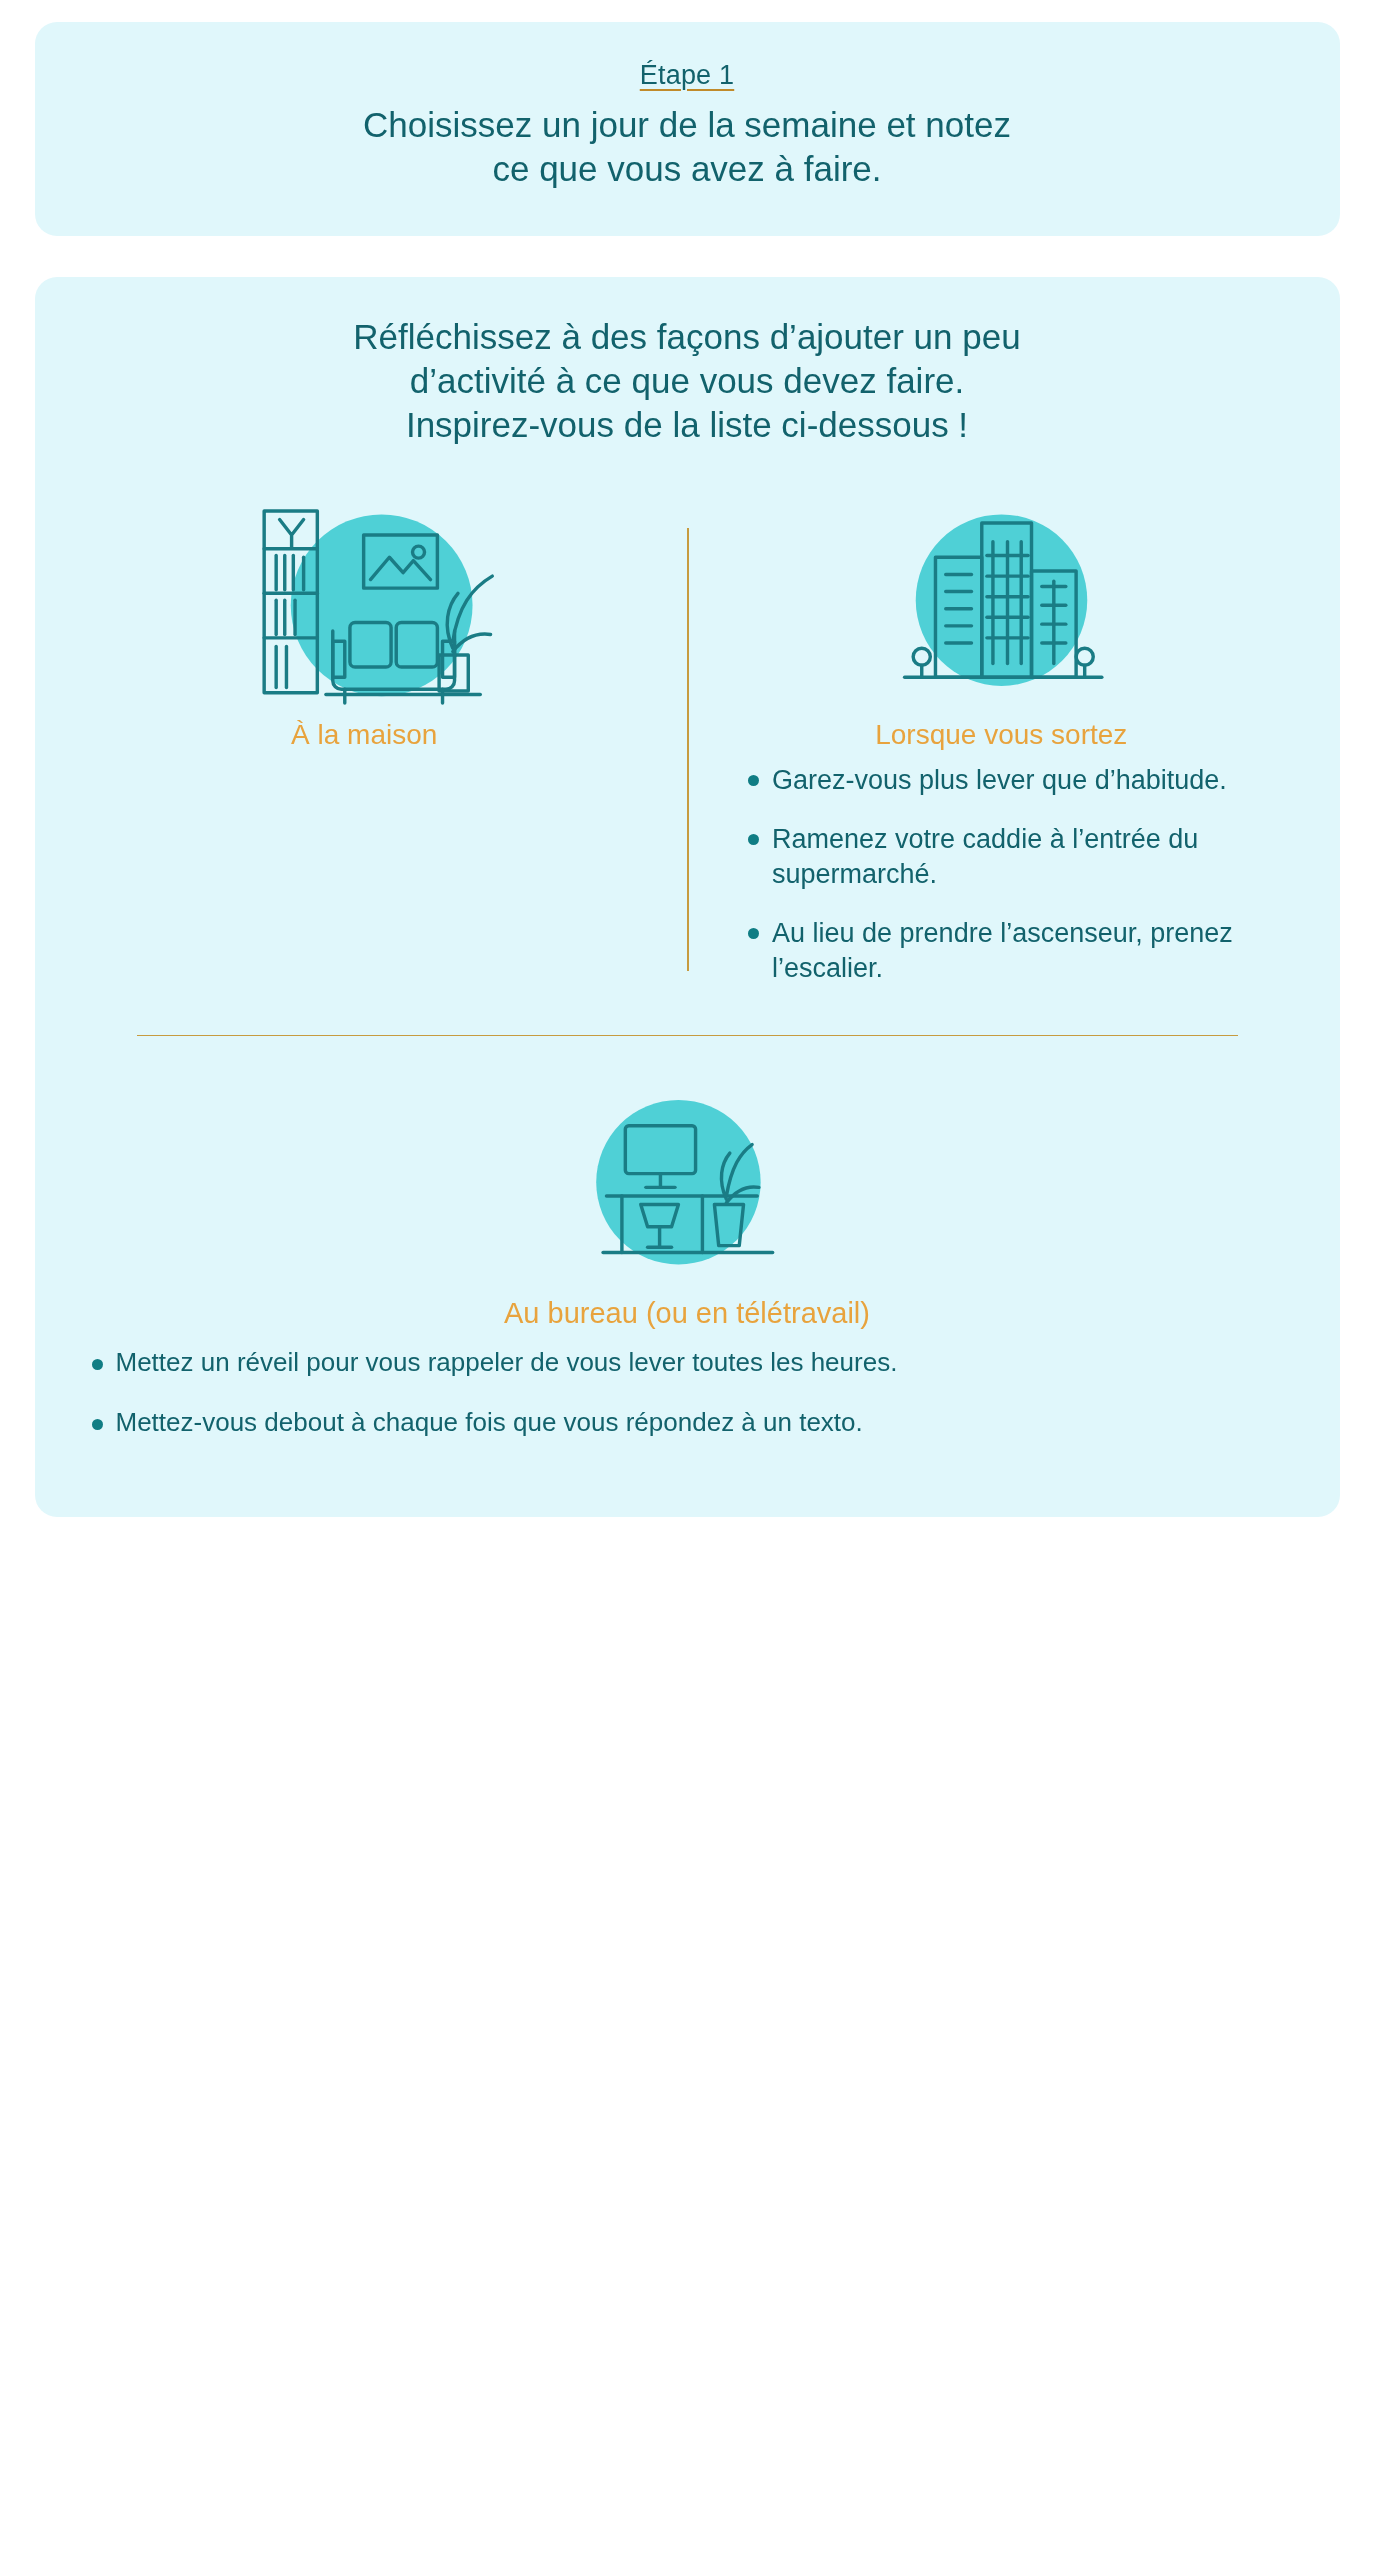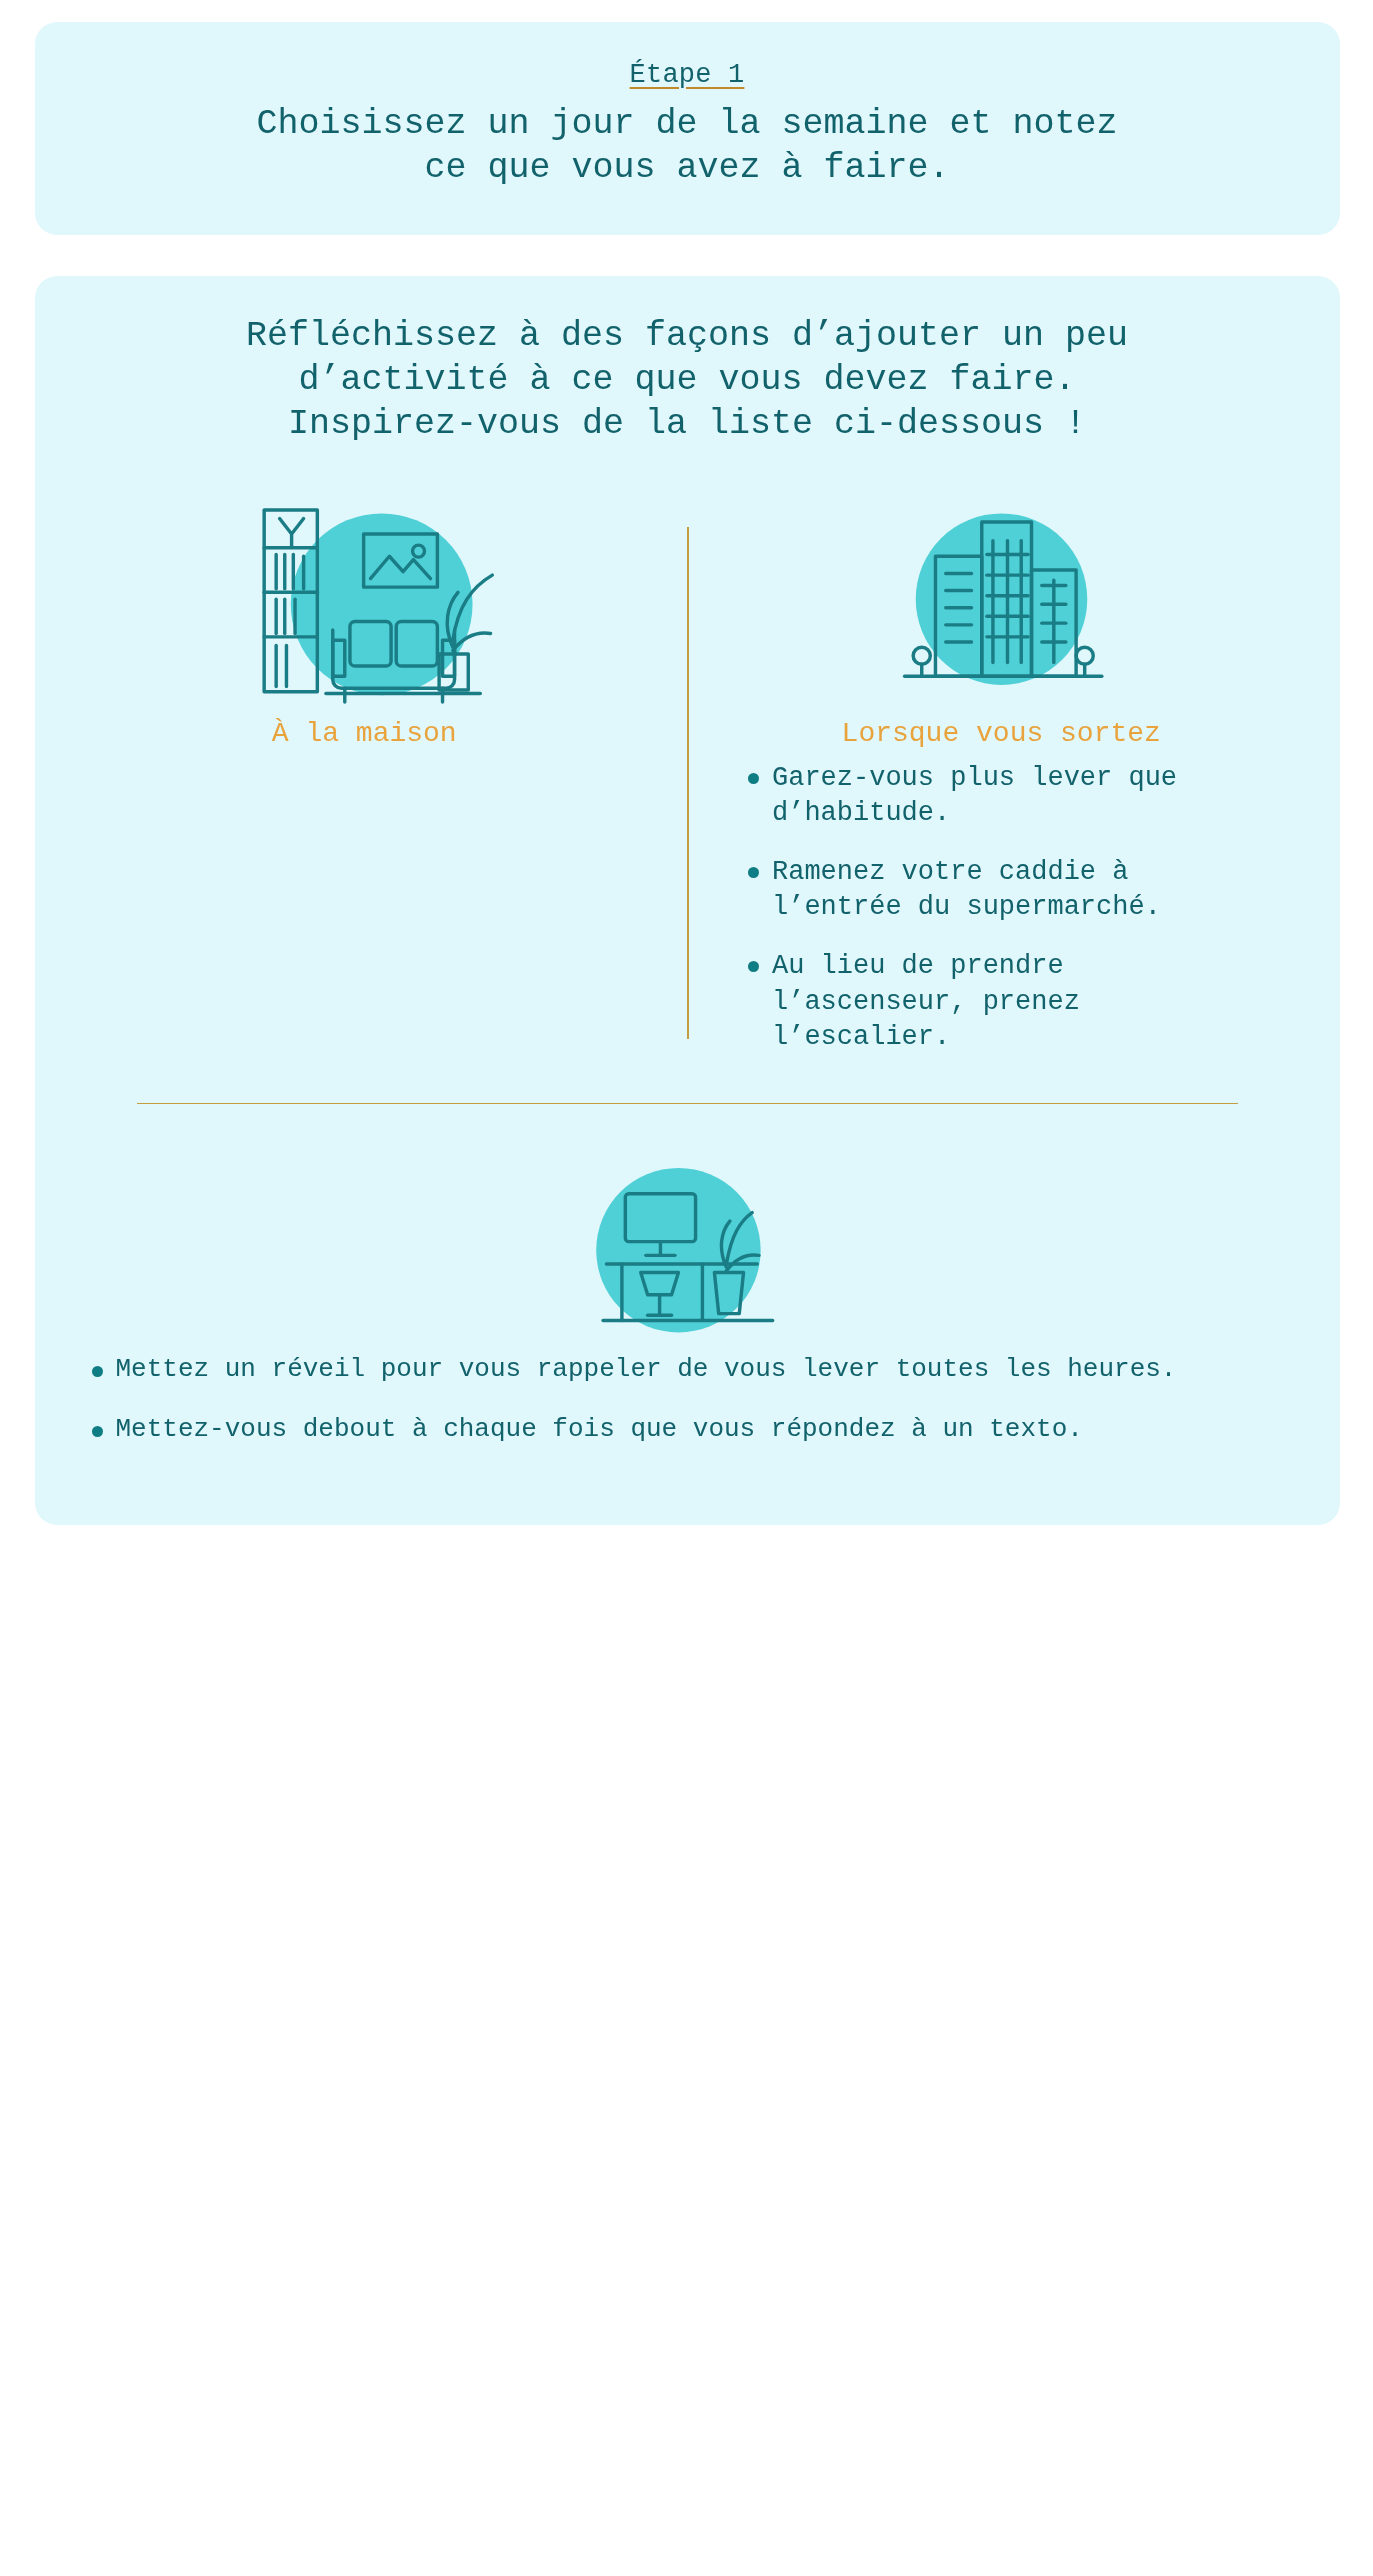--- a/index.html
+++ b/index.html
@@ -21,21 +21,20 @@
     background: #ffffff;
     box-sizing: border-box;
     padding: 22px 34px 34px 34px;
   }
 
   
   .card {
     background: #e0f7fb;
     border-radius: 22px;
     box-sizing: border-box;
-    font-family: Liberation Mono, monospace;
   }
   .card-step1 {
     width: 1305px;
     margin: 0 auto;
     padding: 38px 52px 45px 52px;
     text-align: center;
   }
   .card-step2 {
     width: 1305px;
     margin: 41px auto 0 auto;
@@ -276,20 +275,21 @@
             <line x1="168" y1="126" x2="168" y2="192"></line>
             <path d="M96 136 h44 l-8 26 h-28 z"></path>
             <line x1="118" y1="162" x2="118" y2="186"></line>
             <line x1="104" y1="186" x2="132" y2="186"></line>
             <path d="M196 126 c6 -34 16 -50 30 -60 M196 130 c-10 -22 -6 -42 4 -54 M196 134 c12 -16 26 -20 38 -18"></path>
             <path d="M182 136 h34 l-5 48 h-24 z"></path>
             <line x1="52" y1="192" x2="250" y2="192"></line>
           </g>
         </svg>
       </div>
+      <div class="office-title">Au bureau (ou en télétravail)</div>
       <ul class="bullets wide">
         <li>Mettez un réveil pour vous rappeler de vous lever toutes les heures.</li>
         <li>Mettez-vous debout à chaque fois que vous répondez à un texto.</li>
       </ul>
     </div>
   </section>
 
 </div>
 
 

